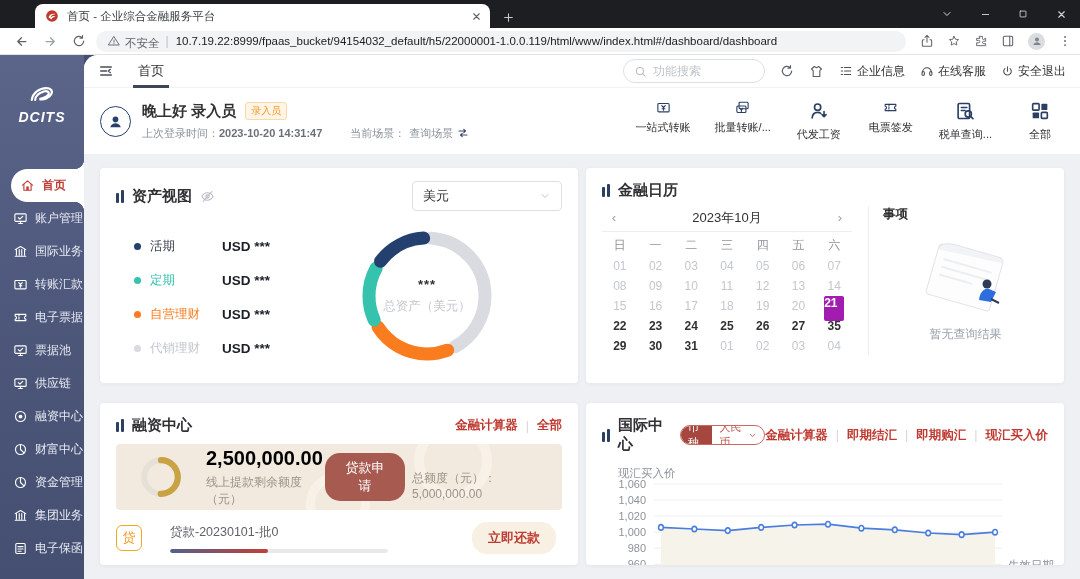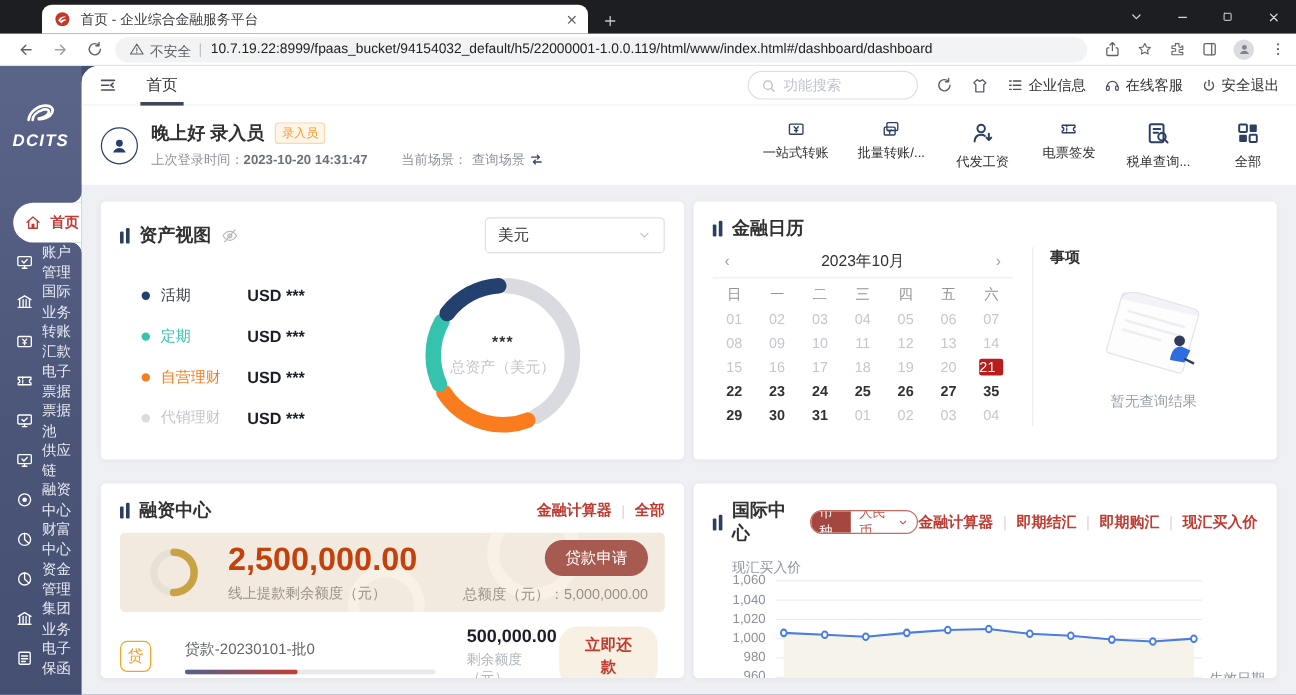--- a/index.html
+++ b/index.html
@@ -20,21 +20,21 @@
   .navbtns{display:flex;align-items:center;gap:14px;margin:0 10px 0 6px;color:#5f6368}
   .urlbox{flex:1;height:21px;background:#f1f3f4;border-radius:11px;display:flex;align-items:center;padding:0 12px;max-width:830px}
   .urlbox .sec{color:#5f6368;font-size:11.5px;margin:4px 6px 0 5px}
   .urlbox .bar{color:#bdc1c6;margin-right:7px}
   .urltext{color:#202124;font-size:11.5px;white-space:nowrap;overflow:hidden}
   .toolbar-right{display:flex;align-items:center;gap:13px;margin-left:14px;color:#5f6368}
   .avatar-chrome{width:17px;height:17px;border-radius:50%;background:#dadce0;display:flex;align-items:center;justify-content:center;color:#7e868d}
 
   
   .app{display:flex;height:524px;background:#454f72}
-  .sidebar{width:68px;background:linear-gradient(180deg,#5b658a 0%,#4b5679 55%,#454f72 100%);flex-shrink:0;color:#eef0f6;display:flex;flex-direction:column}
+  .sidebar{width:84px;background:linear-gradient(180deg,#5b658a 0%,#4b5679 55%,#454f72 100%);flex-shrink:0;color:#eef0f6;display:flex;flex-direction:column}
   .logo{height:96px;display:flex;flex-direction:column;align-items:center;justify-content:center;gap:2px}
   .logo-text{font-size:14px;font-weight:bold;font-style:italic;letter-spacing:1px;color:#fff}
   .nav{margin-top:18px}
   .nav-item{position:relative;height:33px;display:flex;align-items:center;gap:7px;padding-left:13px;font-size:12px;color:#e8eaf2;cursor:pointer}
   .nav-item .icon{color:#fff;text-shadow:0 0 6px rgba(255,255,255,.6)}
   .nav-item.active{background:#fff;color:#bf3d36;margin-left:11px;padding-left:9px;border-radius:17px 0 0 17px;font-weight:bold}
   .nav-item.active .icon{color:#bf3d36}
   .nav-item.active::before{content:'';position:absolute;right:0;top:-10px;width:10px;height:10px;background:radial-gradient(circle at 0 0,transparent 10px,#fff 10.5px)}
   .nav-item.active::after{content:'';position:absolute;right:0;bottom:-10px;width:10px;height:10px;background:radial-gradient(circle at 0 100%,transparent 10px,#fff 10.5px)}
   .main{flex:1;background:#eef0f4;border-radius:14px 0 0 0;overflow:hidden;display:flex;flex-direction:column}
@@ -99,36 +99,36 @@
   .cal-body{display:flex;margin-top:4px}
   .cal-left{width:250px}
   .cal-head{display:flex;align-items:center;height:28px;border-bottom:1px solid #ebeef5}
   .cal-nav{color:#9aa1ab;width:24px;text-align:center;cursor:pointer;font-size:13px}
   .cal-month{flex:1;text-align:center;font-size:13px;color:#303133}
   .cal-grid{display:grid;grid-template-columns:repeat(7,1fr);row-gap:1px;margin-top:4px}
   .cal-cell{height:19px;display:flex;align-items:center;justify-content:center;font-size:12px}
   .cal-wd{color:#909399}
   .cal-day{color:#303133;font-weight:bold;cursor:pointer}
   .cal-day.muted{color:#c3c7ce;font-weight:normal}
-  .cal-day.selected{background:#b91c1c;color:#fff;border-radius:2px;width:20px;height:14px;flex:none;margin:auto;font-weight:normal}
+  .cal-day.selected{background:#a21caf;color:#fff;border-radius:2px;width:20px;height:25px;flex:none;margin:auto;font-weight:bold}
   .cal-div{width:1px;background:#ebeef5;margin:2px 14px 0 16px}
   .cal-right{flex:1;display:flex;flex-direction:column}
   .ev-title{font-size:12.5px;font-weight:bold;color:#303133;margin-top:2px}
   .ev-empty{flex:1;display:flex;flex-direction:column;align-items:center;justify-content:center;gap:4px}
   .ev-text{font-size:12px;color:#9aa1ab}
 
   
   .fin-banner{margin-top:9px;height:66px;background:#f3eadf;border-radius:4px;position:relative;overflow:hidden;display:flex;align-items:center}
   .fin-banner::before{content:'';position:absolute;right:70px;top:-22px;width:58px;height:58px;border:10px solid #f8f1e8;border-radius:50%}
   .fin-banner::after{content:'';position:absolute;left:190px;bottom:-26px;width:46px;height:46px;border:9px solid #f8f1e8;border-radius:50%}
   .gauge{width:46px;height:46px;margin-left:22px;flex-shrink:0;position:relative;z-index:1}
   .fin-amt-block{margin-left:22px;position:relative;z-index:1}
-  .fin-amt{font-size:27px;font-weight:bold;color:#c2410c}
+  .fin-amt{font-size:20px;font-weight:bold;color:#000000}
   .fin-amt-label{font-size:12px;color:#9b9288;margin-top:4px}
-  .fin-right{margin-left:auto;margin-right:14px;display:flex;flex-direction:column;align-items:flex-end;gap:7px;position:relative;z-index:1}
+  .fin-right{margin-left:auto;margin-right:14px;display:flex;flex-direction:row;align-items:flex-end;gap:7px;position:relative;z-index:1}
   .btn-apply{background:#a75a50;color:#fff;font-size:13px;border:none;border-radius:15px;padding:6px 17px;cursor:pointer}
   .fin-total{font-size:12px;color:#9b9288}
   .loan-row{margin-top:12px;display:flex;align-items:center}
   .loan-badge{width:26px;height:26px;border:1px solid #f5a623;border-radius:6px;color:#f59a23;font-size:13px;display:flex;align-items:center;justify-content:center;flex-shrink:0}
   .loan-mid{margin-left:28px;width:218px}
   .loan-name{font-size:12.5px;color:#606266}
   .loan-bar{margin-top:8px;height:4px;border-radius:2px;background:#e9e9eb;overflow:hidden}
   .loan-bar i{display:block;height:100%;border-radius:2px;background:linear-gradient(90deg,#54608a,#c23f38)}
   .loan-val-block{margin-left:26px}
   .loan-val{font-size:15px;font-weight:bold;color:#1b1f27}
@@ -782,24 +782,20 @@
             <span class="fin-total">总额度（元）：5,000,000.00</span>
           </div>
         </div>
         <div class="loan-row">
           <span class="loan-badge">贷</span>
           <div class="loan-mid">
             <div class="loan-name">贷款-20230101-批0</div>
             <div class="loan-bar">
                 <i id="loan-fill" style="width: 45%;"></i>
               </div>
-          </div>
-          <div class="loan-val-block">
-            <div class="loan-val">500,000.00</div>
-            <div class="loan-val-label">剩余额度（元）</div>
           </div>
           <button class="btn-repay">立即还款</button>
         </div>
 
       </section>
 
       <section class="card">
         <div class="card-head">
           <span class="tmark">
               <i></i>

